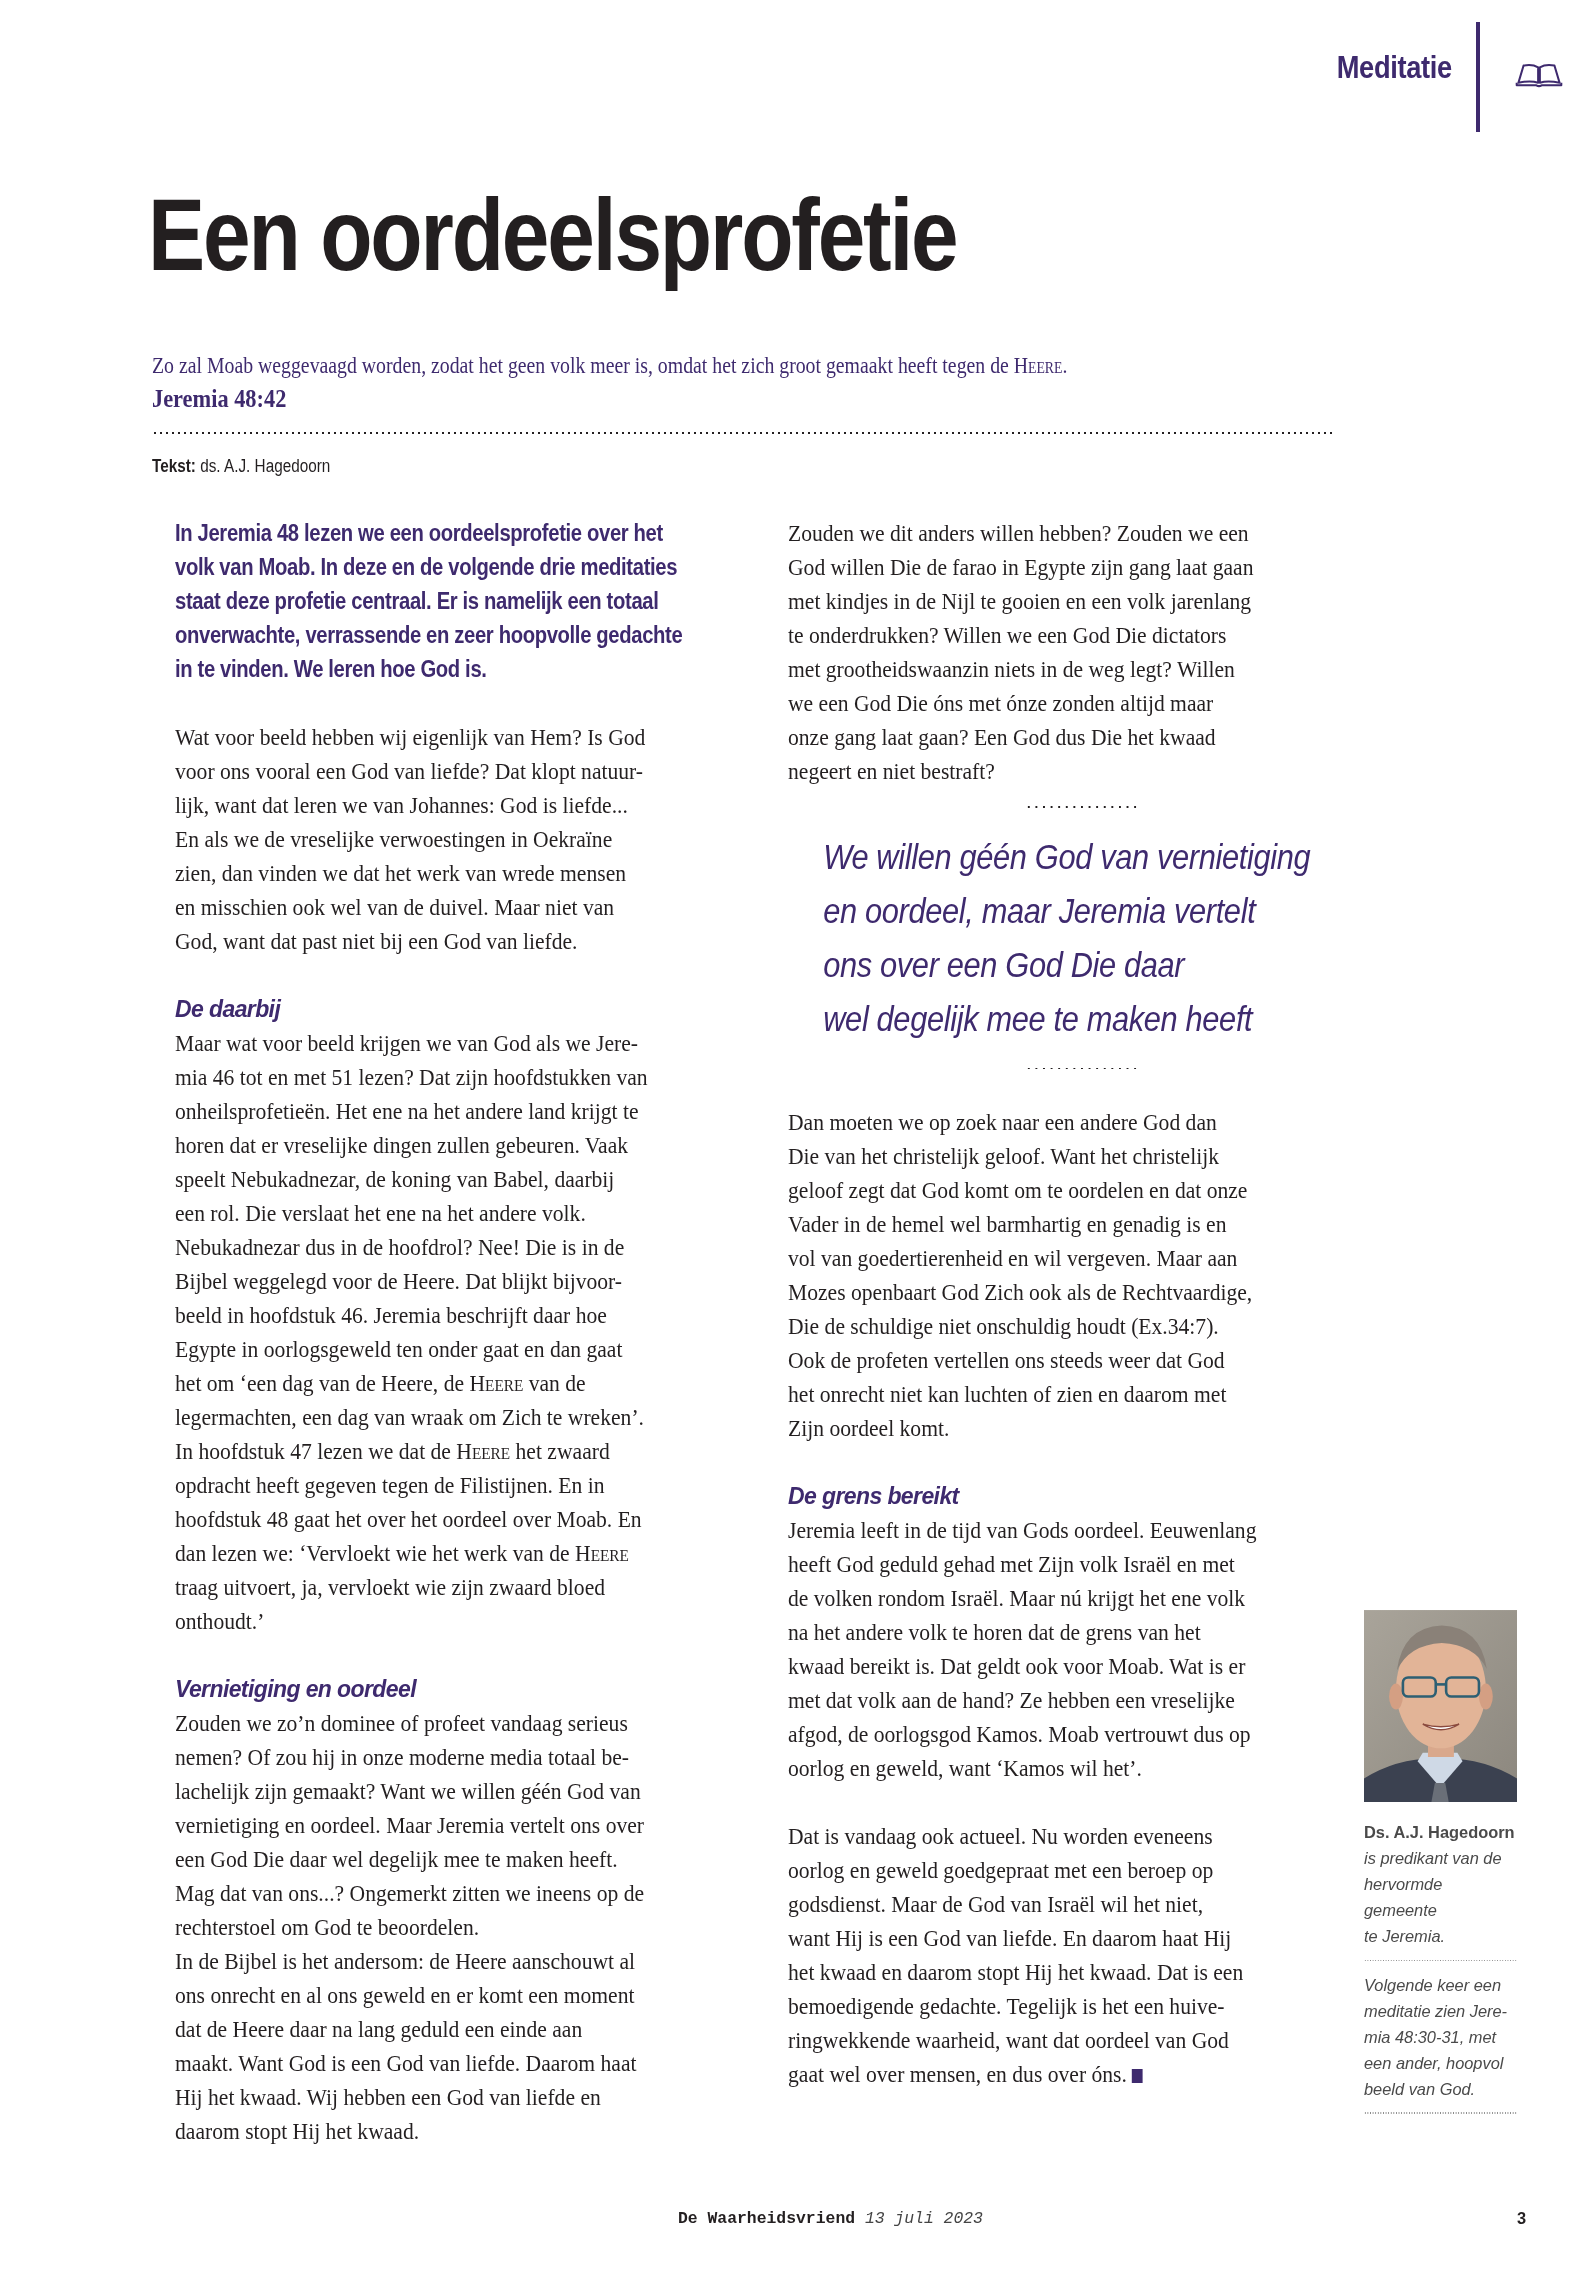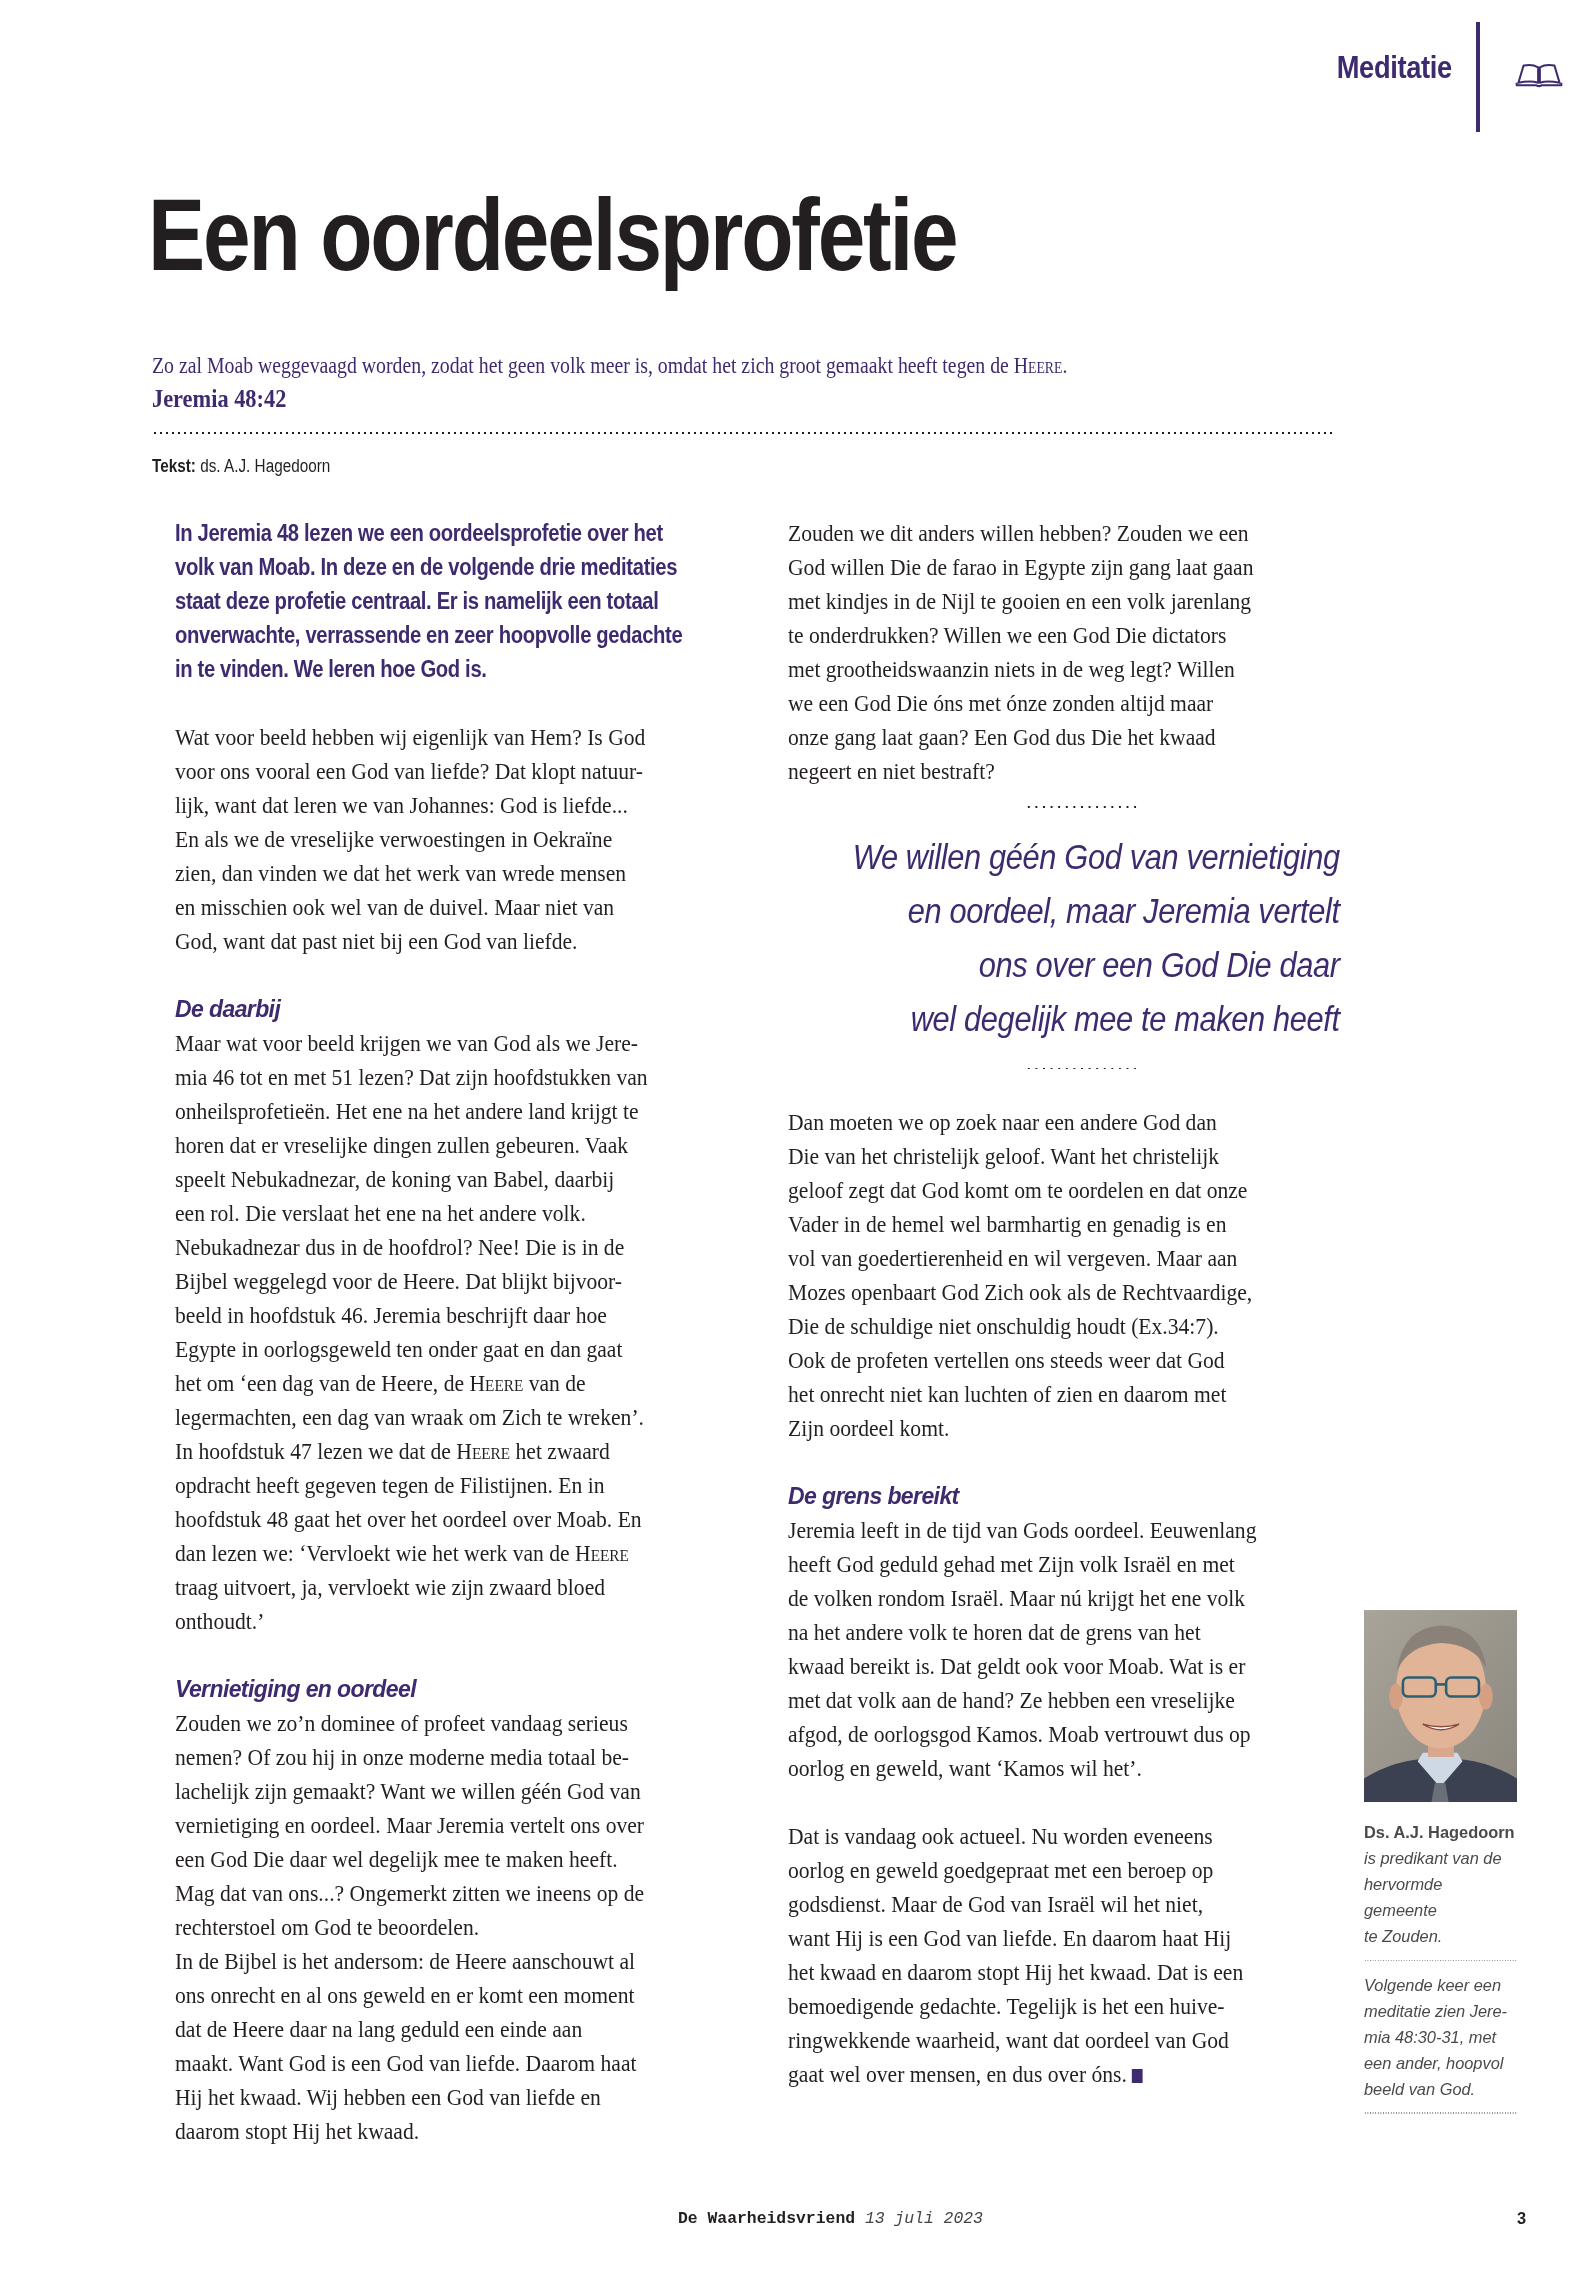--- a/index.html
+++ b/index.html
@@ -27,21 +27,21 @@
   .col { position: absolute; font-family: "Liberation Serif", serif; font-size: 24px; line-height: 34px; color: #231f20; margin-left: 23px; }
   .col-left { top: 516px; left: 152px; width: 578px; }
   .col-right { top: 516px; left: 765px; width: 587px; }
   .col p { margin: 0 0 34px 0; }
   .col p.tight { margin-bottom: 0; }
   .lead { font-family: "Liberation Sans", sans-serif; font-weight: 700; font-size: 23px; line-height: 34px; color: #3e2a6e; margin: 0 0 34px 0; letter-spacing: -0.4px; }
   .subhead { font-family: "Liberation Sans", sans-serif; font-weight: 700; font-style: italic; font-size: 23px; line-height: 34px; color: #3e2a6e; margin: 0; letter-spacing: -0.6px; }
   .line { display: block; white-space: nowrap; }
 
   
-  .pullquote { margin: 17.3px 0 35px 0; text-align: right; }
+  .pullquote { margin: 17.3px 0 35px 0; text-align: left; }
   .pq-dots { width: 114px; height: 3.5px; margin: 0 auto; background-image: radial-gradient(circle, #231f20 1px, transparent 1.2px); background-size: 7.6px 3.5px; background-repeat: repeat-x; }
   .pq-text { font-family: "Liberation Sans", sans-serif; font-style: italic; font-size: 35px; line-height: 54px; color: #3e2a6e; margin: 21px 0 21px 0; letter-spacing: -0.4px; }
   .pq-text span { display: block; white-space: nowrap; transform: scaleX(0.88); }
 
   .end-mark { display: inline-block; width: 12px; height: 14px; background: #3e2a6e; margin-left: 5.2px; vertical-align: -0.9px; }
 
   
   .bio { position: absolute; top: 1610px; left: 1364px; width: 153px; font-family: "Liberation Sans", sans-serif; font-size: 16.4px; line-height: 26px; color: #4a4a4a; }
   .photo { width: 153px; height: 192px; display: block; margin-bottom: 17.3px; }
   .bio-name { font-weight: 700; display: block; }
@@ -215,21 +215,21 @@
     <ellipse cx="141" cy="100" rx="8" ry="15" fill="#d49f83"></ellipse>
     <rect x="45" y="78" width="38" height="22" rx="6" fill="none" stroke="#2d5f73" stroke-width="3"></rect>
     <rect x="95" y="78" width="38" height="22" rx="6" fill="none" stroke="#2d5f73" stroke-width="3"></rect>
     <line x1="83" y1="86" x2="95" y2="86" stroke="#2d5f73" stroke-width="3"></line>
     <path d="M68 132 Q89 145 110 132 Q89 138 68 132 Z" fill="#fff" stroke="#8a4a3e" stroke-width="1.5"></path>
   </svg>
   <span class="bio-name">Ds. A.J. Hagedoorn</span>
   <div id="bio-desc">
       <span class="bio-italic">is predikant van de</span>
       <span class="bio-italic">hervormde gemeente</span>
-      <span class="bio-italic">te Zouden.</span>
+      <span class="bio-italic">te Jeremia.</span>
     </div>
   <div class="bio-dots"></div>
   <div id="bio-next">
       <span class="bio-italic">Volgende keer een</span>
       <span class="bio-italic">meditatie zien Jere-</span>
       <span class="bio-italic">mia 48:30-31, met</span>
       <span class="bio-italic">een ander, hoopvol</span>
       <span class="bio-italic">beeld van God.</span>
     </div>
   <div class="bio-dots"></div>

